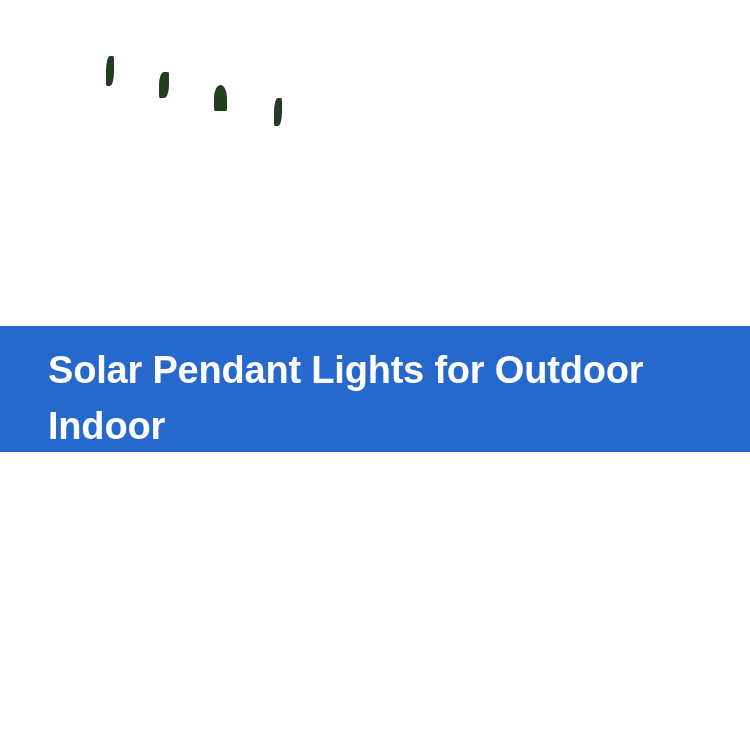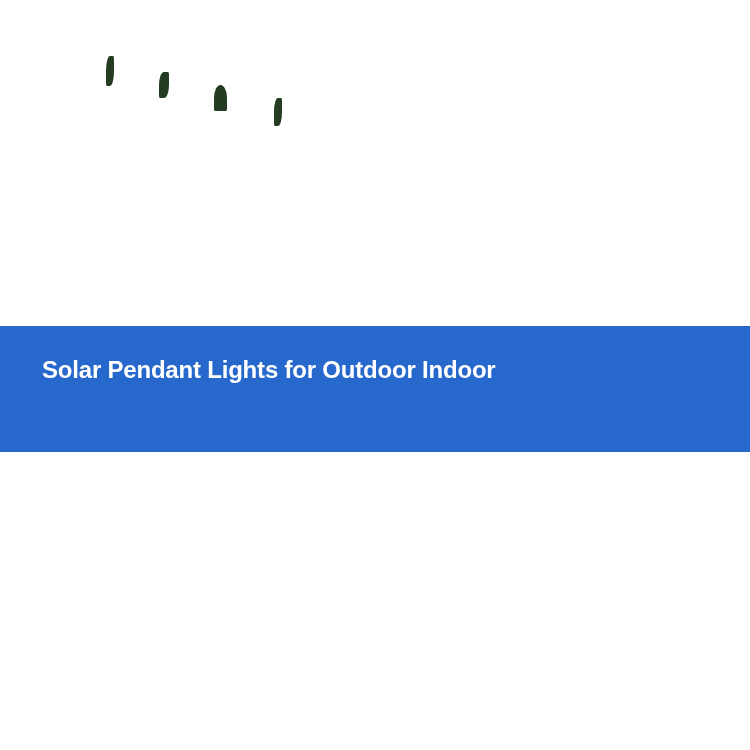--- a/index.html
+++ b/index.html
@@ -174,22 +174,22 @@
   #div-top { left:0; top:0; width:750px; height:330px; pointer-events:none; }
   #div-top .slash { position:absolute; left:350px; top:-10px; width:11px; height:350px;
         background:#fff; transform:rotate(8.7deg); transform-origin:center; }
   #div-bot { left:0; top:452px; width:750px; height:298px; pointer-events:none; }
   #div-bot .slash { position:absolute; left:385px; top:-8px; width:11px; height:320px;
         background:#fff; transform:rotate(-10deg); transform-origin:center; }
 
   
   #banner { position:absolute; left:0; top:326px; width:750px; height:126px;
         background:#2768cc; z-index:20; }
-  #banner .txt { position:absolute; left:42px; top:16px; width:680px;
-        color:#ffffff; font-weight:bold; font-size:24px; line-height:56px;
+  #banner .txt { position:absolute; left:48px; top:16px; width:680px;
+        color:#ffffff; font-weight:bold; font-size:38px; line-height:56px;
         letter-spacing:-.2px; }
 </style>
 </head>
 <body>
 
 <div id="page">
 
   <div class="panel" id="tl" aria-label="indoor living room">
     <div class="wall"></div>
     <div class="darkwall"></div>

